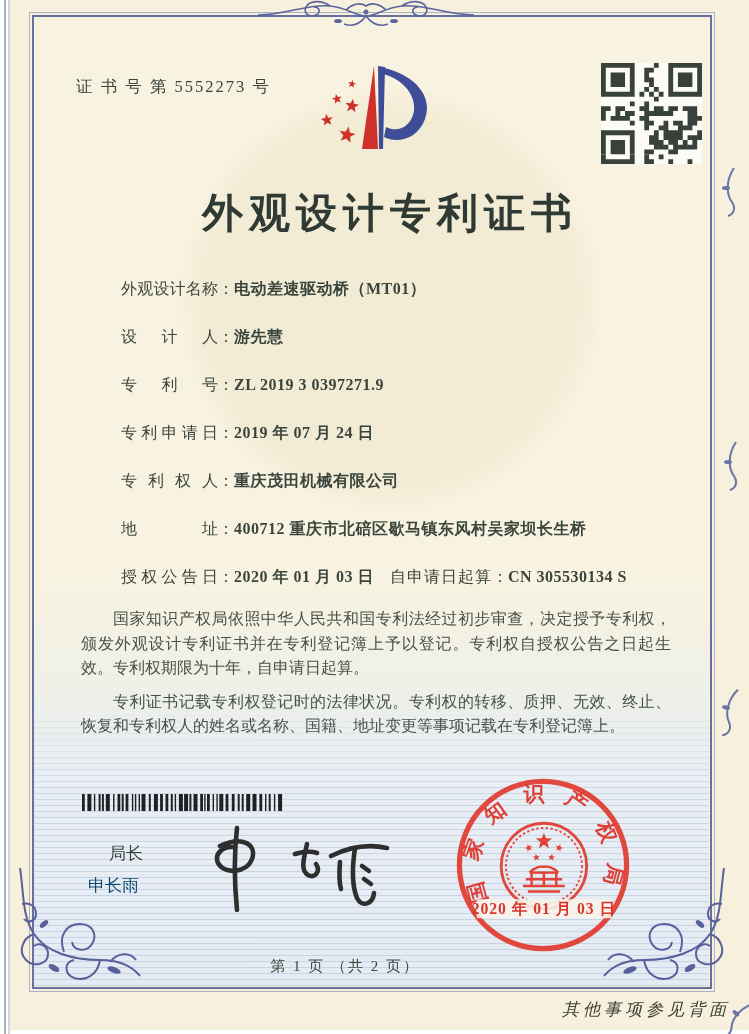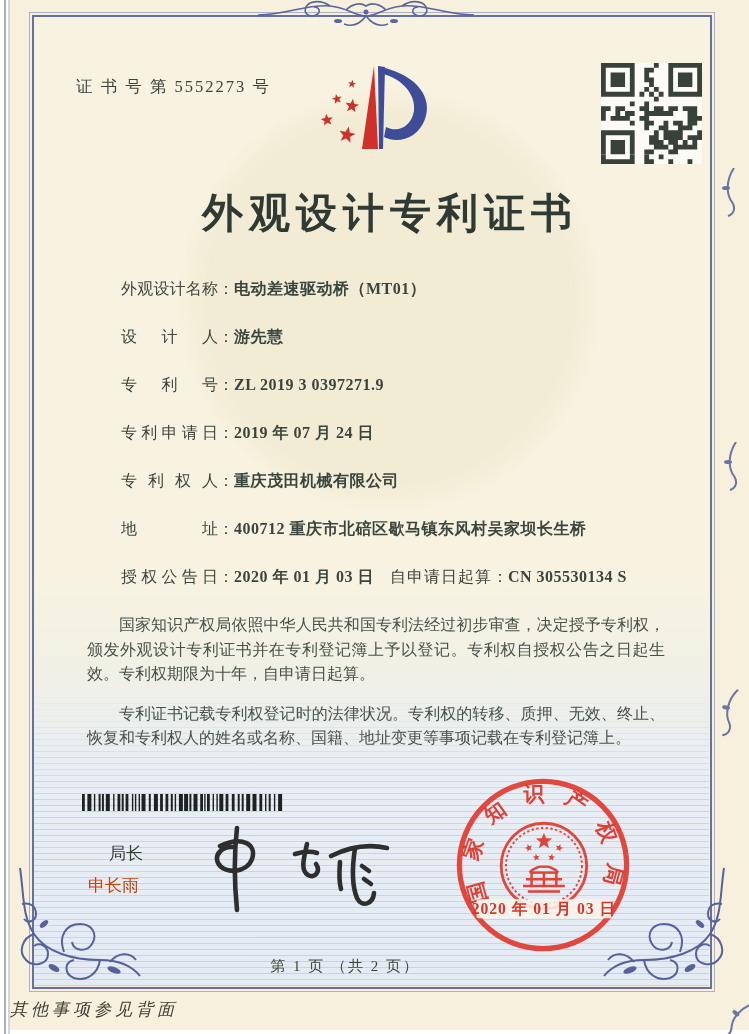--- a/index.html
+++ b/index.html
@@ -57,34 +57,34 @@
   .fvalue{letter-spacing:0.5px;font-weight:bold;}
   .r1{top:279px;} .r2{top:327px;} .r3{top:375px;} .r4{top:423px;}
   .r5{top:471px;} .r6{top:519px;} .r7{top:567px;}
   .grant-no{position:absolute;left:390px;top:567px;font-size:16px;white-space:nowrap;color:#3a453e;}
   .grant-no .flabel2{letter-spacing:1px;}
   
   .legal{
     position:absolute;left:72px;top:598px;width:608px;
     font-size:16px;line-height:24.6px;text-align:justify;color:#46514a;
   }
-  .legal p{margin:15px;text-indent:2em;}
+  .legal p{margin:9px;text-indent:2em;}
   
   .barcode{position:absolute;left:82px;top:794px;width:202px;height:17px;}
   
   .officer-title{position:absolute;left:88px;top:842px;font-size:17px;color:#343f38;font-family:"Liberation Sans","DejaVu Sans",sans-serif;margin-left:21px;}
-  .officer-name{position:absolute;left:88px;top:874px;font-size:17px;color:#c2410c;font-family:"Liberation Sans","DejaVu Sans",sans-serif;}
+  .officer-name{position:absolute;left:88px;top:874px;font-size:17px;color:#0c4a6e;font-family:"Liberation Sans","DejaVu Sans",sans-serif;}
   .signature{position:absolute;left:203px;top:818px;width:200px;height:102px;}
   
   .seal{position:absolute;left:448px;top:770px;width:190px;height:190px;}
   .seal text{font-family:"Liberation Serif","DejaVu Serif",serif;}
   
   .page-info{position:absolute;left:33px;top:957px;width:624px;text-align:center;font-size:15px;letter-spacing:2px;color:#3c473f;}
   .back-note{
-    position:absolute;left:10px;top:998px;width:720px;text-align:left;
+    position:absolute;left:10px;top:998px;width:720px;text-align:right;
     font-size:17px;font-style:italic;letter-spacing:4px;color:#3d3e35;
   }
 </style>
 </head>
 <body>
 
 <div class="edge-line-a"></div>
 <div class="edge-line-b"></div>
 <div class="paper"></div>
 <div class="panel-bg"></div>

